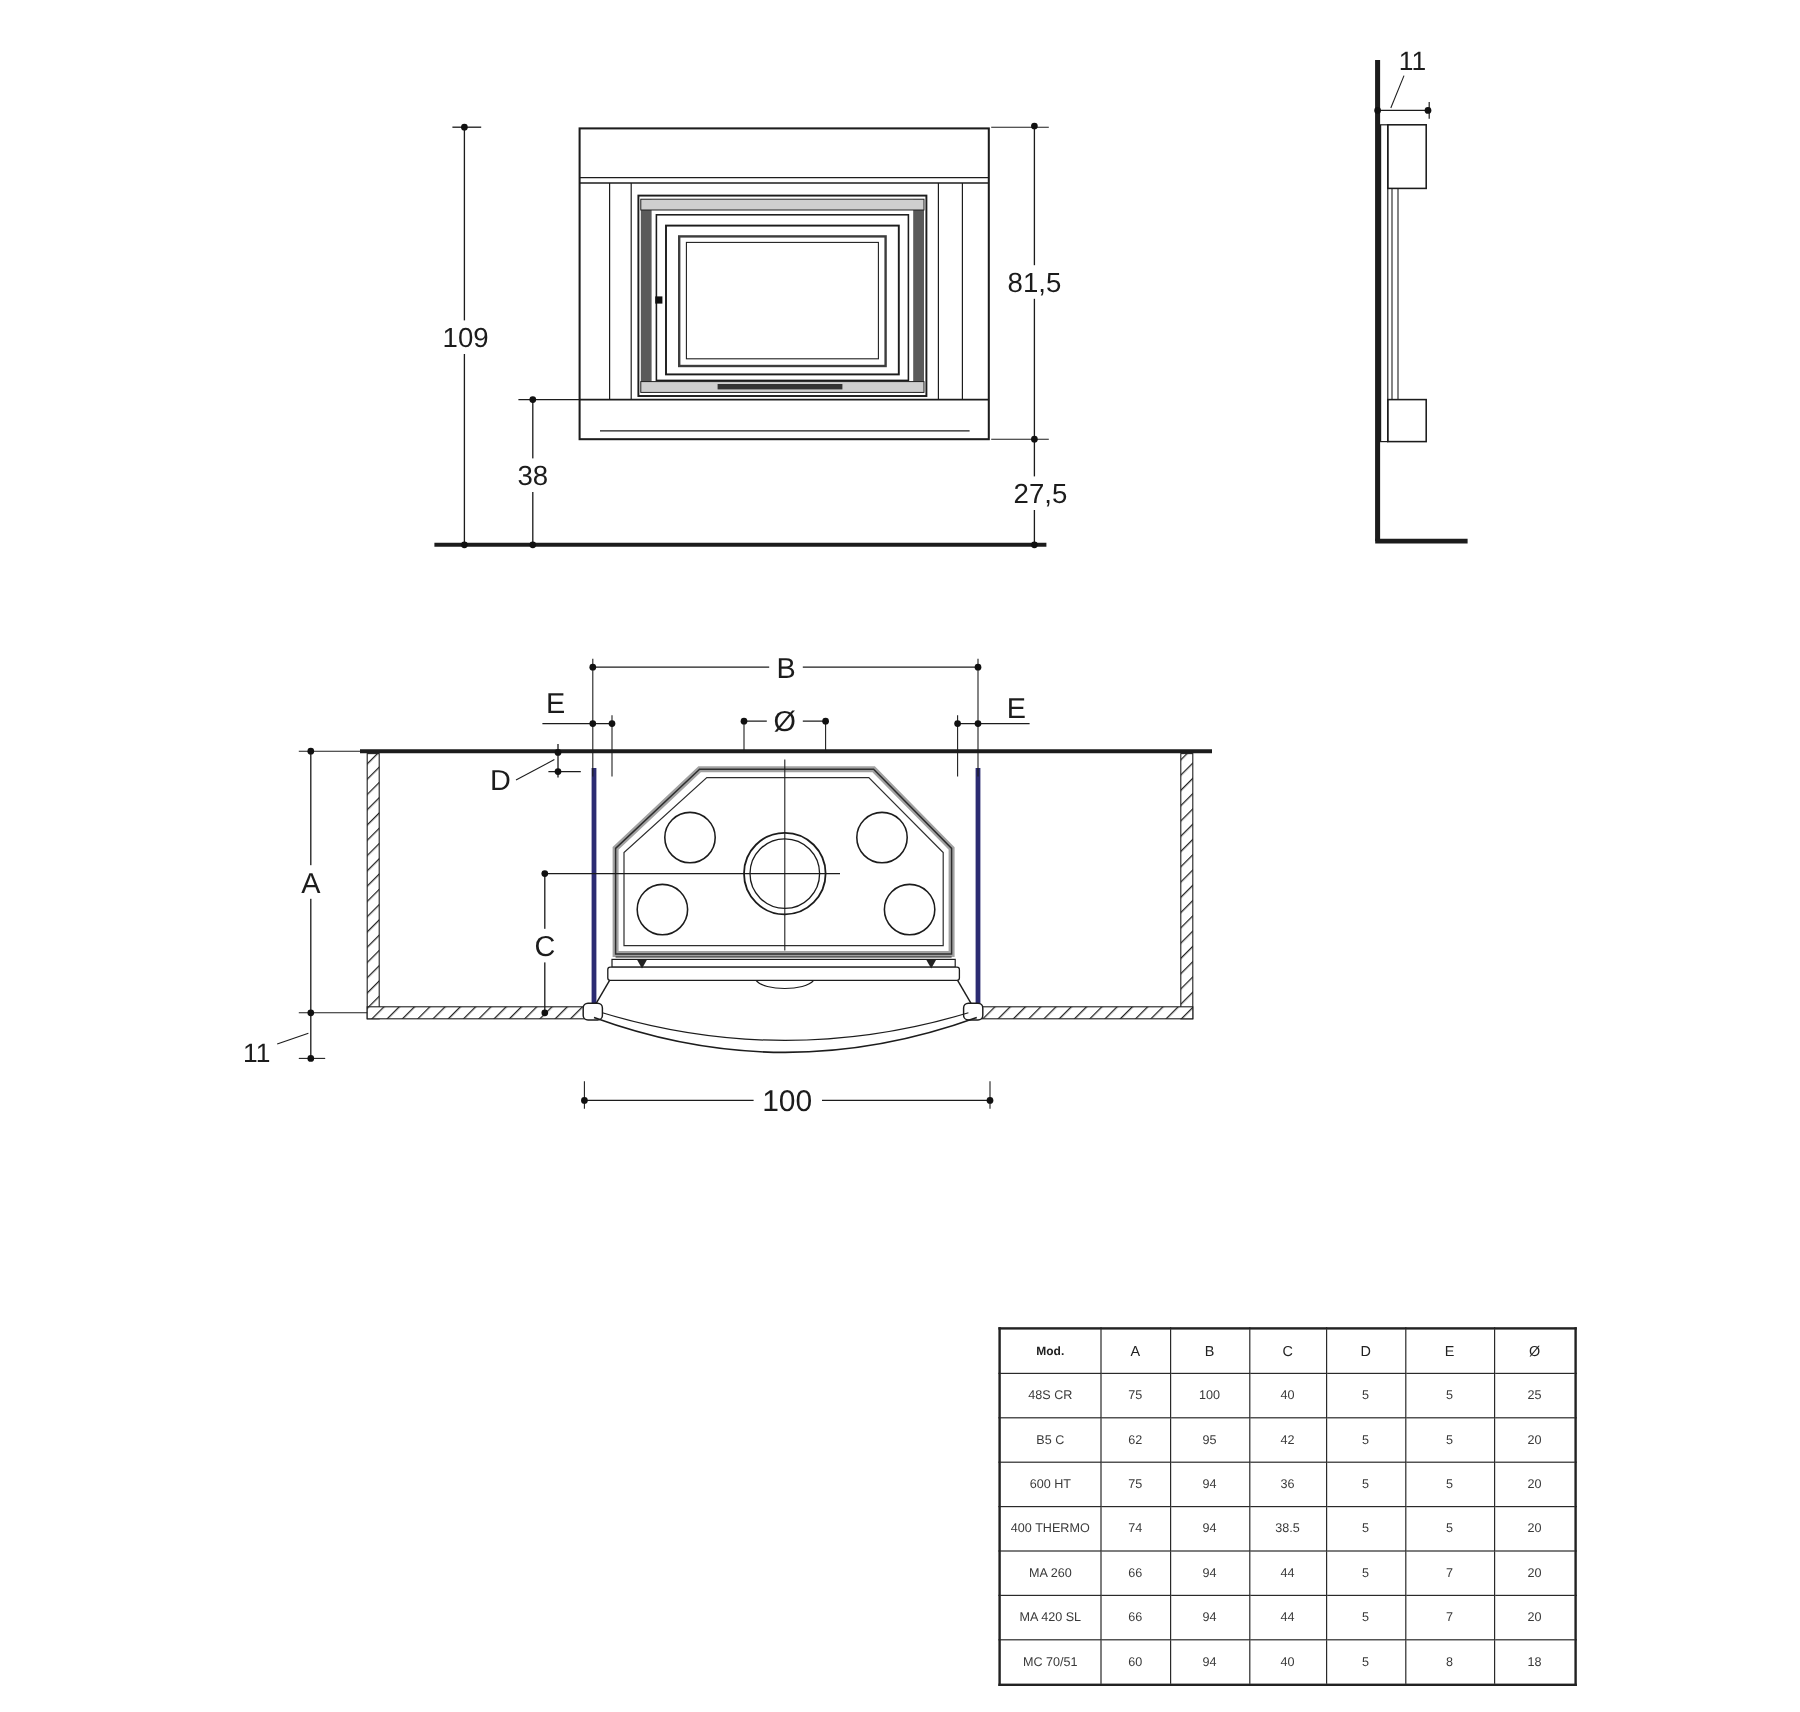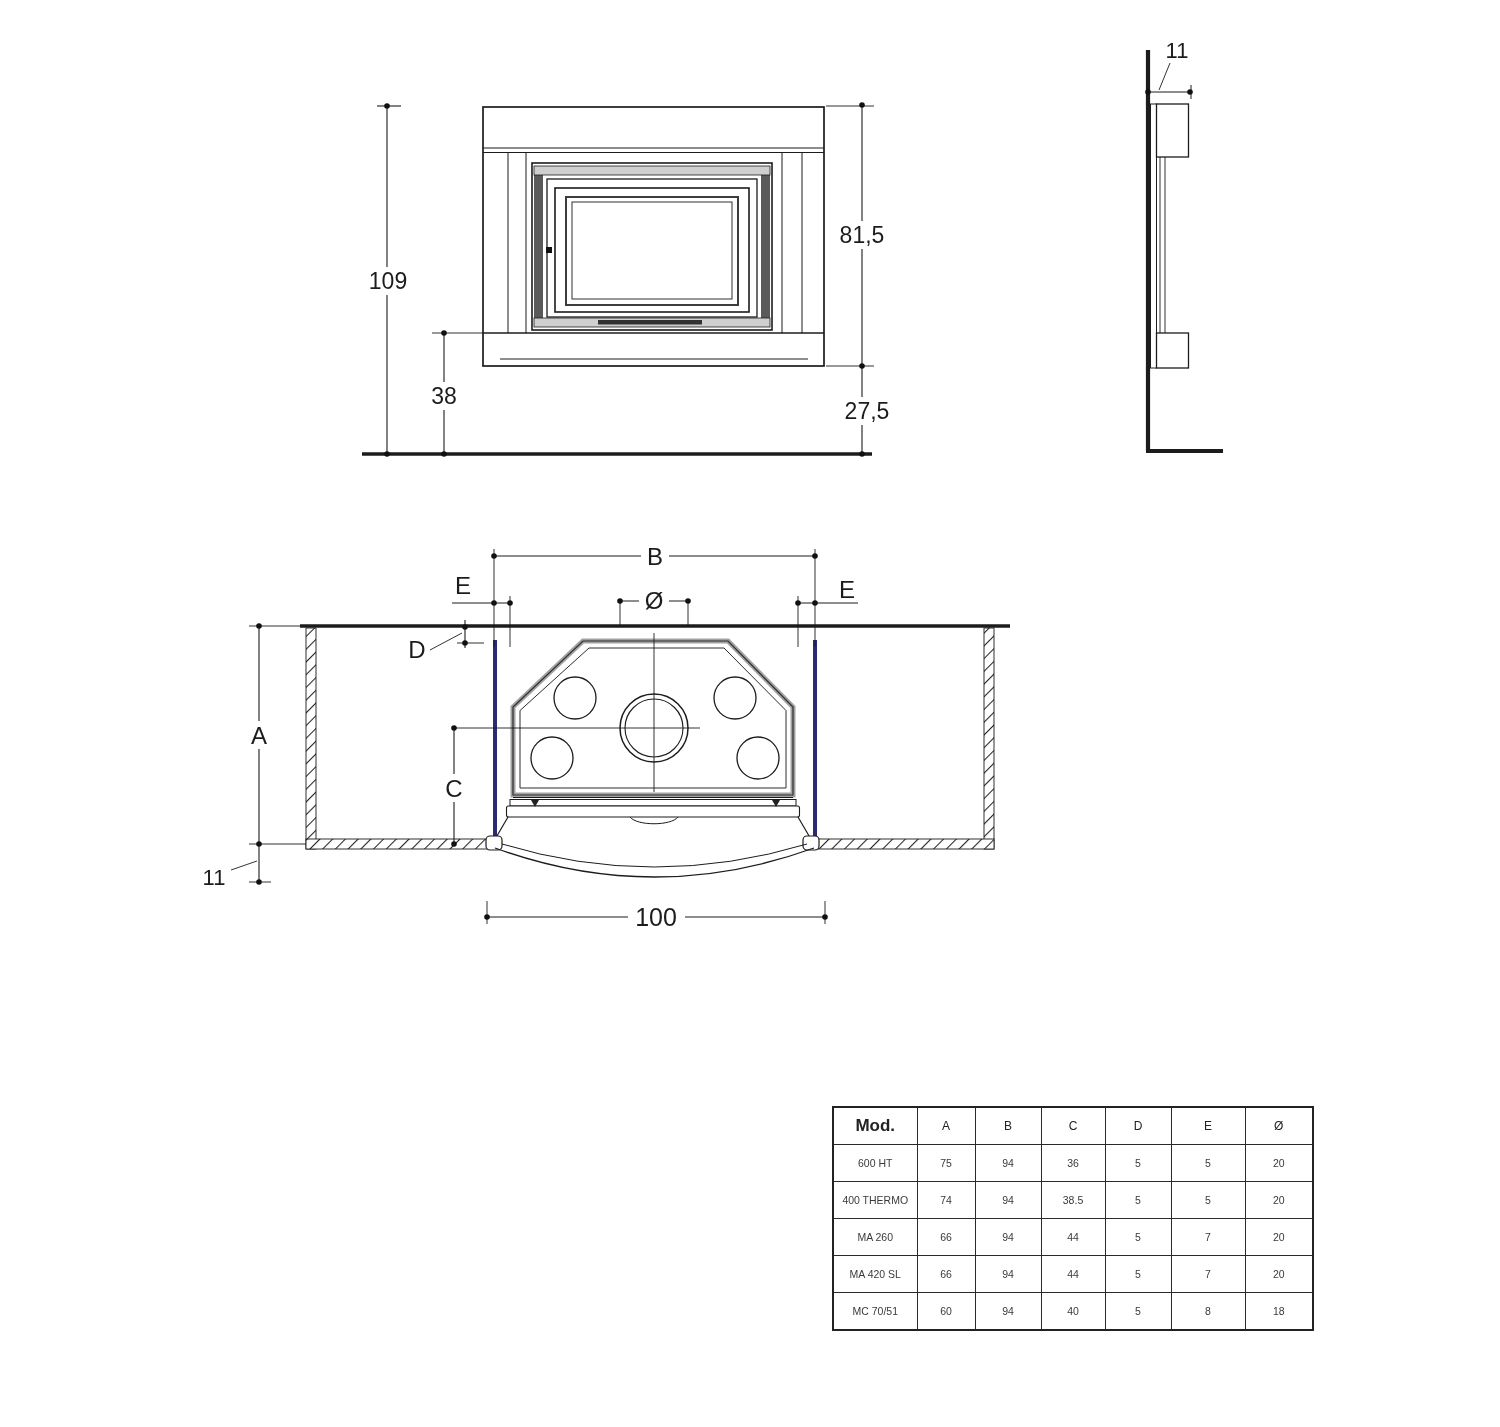--- a/index.html
+++ b/index.html
@@ -25,21 +25,21 @@
   }
   table.spec td {
     border:1.2px solid #2a2a2a;
     height:36px; padding:0;
     text-align:center; vertical-align:middle;
     font-size:10.5px; color:#3a3a3a;
     font-family:"Liberation Sans", sans-serif;
     overflow:hidden; white-space:nowrap;
   }
   table.spec tr.hdr td { font-size:12px; color:#222; }
-  table.spec tr.hdr td:first-child { font-weight:bold; font-size:17px; }
+  table.spec tr.hdr td:first-child { font-weight:bold; font-size:10px; }
 </style>
 </head>
 <body>
 
 <div id="canvas">
 
 <svg width="1500" height="1427" viewBox="0 0 1500 1427">
   <defs>
     <pattern id="hatch" patternUnits="userSpaceOnUse" width="9" height="9" patternTransform="rotate(45)">
       <rect width="9" height="9" fill="#ffffff"></rect>
@@ -256,20 +256,38 @@
         <tr class="hdr">
           <td>Mod.</td>
           <td>A</td>
           <td>B</td>
           <td>C</td>
           <td>D</td>
           <td>E</td>
           <td>Ø</td>
         </tr>
         <tr>
+          <td>48S CR</td>
+          <td>75</td>
+          <td>100</td>
+          <td>40</td>
+          <td>5</td>
+          <td>5</td>
+          <td>25</td>
+        </tr>
+        <tr>
+          <td>B5 C</td>
+          <td>62</td>
+          <td>95</td>
+          <td>42</td>
+          <td>5</td>
+          <td>5</td>
+          <td>20</td>
+        </tr>
+        <tr>
           <td>600 HT</td>
           <td>75</td>
           <td>94</td>
           <td>36</td>
           <td>5</td>
           <td>5</td>
           <td>20</td>
         </tr>
         <tr>
           <td>400 THERMO</td>

